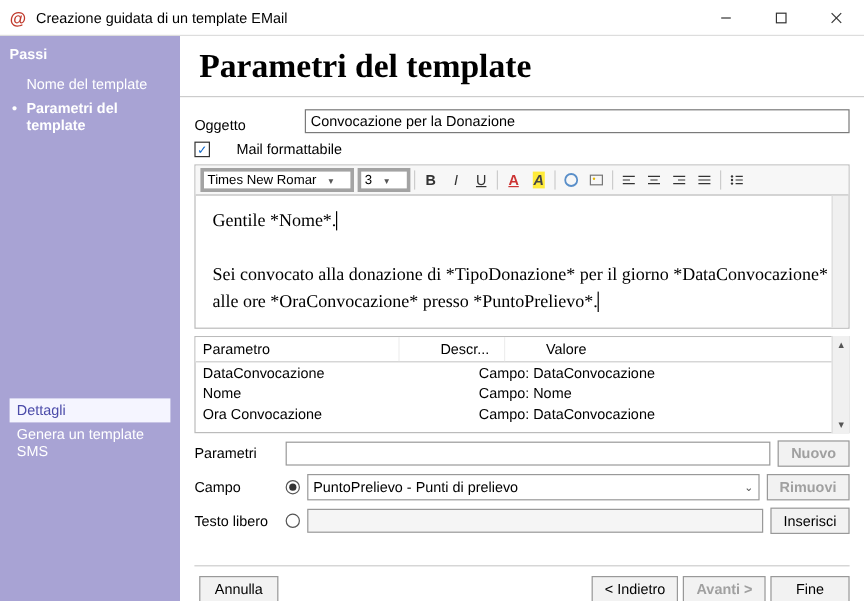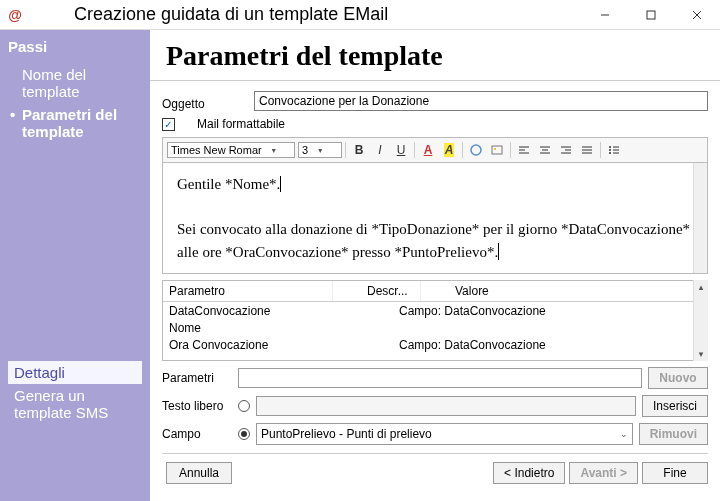--- a/index.html
+++ b/index.html
@@ -1,40 +1,40 @@
 <!DOCTYPE html>
 <html><head>
 <meta charset="utf-8">
 <style>
 * { box-sizing: border-box; margin: 0; padding: 0; }
 body { font-family: "Segoe UI", Tahoma, sans-serif; font-size: 12px; background: #fff; width: 720px; height: 501px; overflow: hidden; }
 .titlebar { height: 30px; background: #fff; display: flex; align-items: center; padding-left: 6px; border-bottom: 1px solid #ddd; }
 .titlebar-icon { width: 18px; height: 18px; margin-right: 6px; display: flex; align-items: center; justify-content: center; color: #c0392b; font-weight: bold; font-size: 14px; }
-.titlebar-title { flex: 1; font-size: 18px; margin-left: 44px; }
+.titlebar-title { flex: 1; font-size: 12px; }
 .titlebar-btns { display: flex; }
 .titlebar-btn { width: 46px; height: 30px; display: flex; align-items: center; justify-content: center; font-size: 13px; color: #333; }
 .main { display: flex; height: 471px; }
-.sidebar { width: 150px; background: #a8a3d4; padding: 8px 8px; color: #fff; font-size: 15px; }
+.sidebar { width: 150px; background: #a8a3d4; padding: 8px 8px; color: #fff; font-size: 12px; }
 .sidebar-heading { font-weight: bold; margin-bottom: 8px; color: #fff; }
 .sidebar-step { padding: 3px 0 3px 14px; position: relative; }
 .sidebar-step.active::before { content: "•"; position: absolute; left: 2px; }
 .sidebar-step.active { font-weight: bold; }
 .sidebar-spacer { height: 210px; }
 .sidebar-section { background: #f5f5ff; color: #4b4ba9; padding: 3px 6px; font-weight: normal; margin-top: 8px; }
 .sidebar-link { padding: 3px 6px; color: #fff; }
 .content { flex: 1; background: #fff; display: flex; flex-direction: column; }
 .content-title { font-family: "Times New Roman", serif; font-size: 28px; font-weight: bold; padding: 10px 16px 8px; border-bottom: 1px solid #ccc; }
 .content-body { padding: 10px 12px 8px; flex: 1; display: flex; flex-direction: column; gap: 6px; }
 .row { display: flex; align-items: flex-end; gap: 22px; }
 .label { width: 70px; font-size: 12px; }
 .text-input { flex: 1; border: 1px solid #7a7a7a; padding: 2px 4px; font-size: 12px; height: 20px; }
 .checkbox { width: 13px; height: 13px; border: 1px solid #333; display: inline-flex; align-items: center; justify-content: center; font-size: 10px; color: #0a64c8; }
 .editor { border: 1px solid #bbb; background: #fff; }
 .toolbar { border-bottom: 1px solid #bbb; display: flex; align-items: center; padding: 2px 4px; gap: 1px; background: #f7f7f7; }
-.tb-select { border: 1px solid #a3a3a3; font-size: 11px; padding: 1px 3px; background: #fff; display: flex; align-items: center; }
+.tb-select { border: 3px solid #a3a3a3; font-size: 11px; padding: 1px 3px; background: #fff; display: flex; align-items: center; }
 .tb-select .arrow { margin-left: 10px; font-size: 8px; color: #555; }
 .tb-btn { width: 20px; height: 20px; display: flex; align-items: center; justify-content: center; font-size: 12px; color: #333; border: 1px solid transparent; }
 .tb-sep { width: 1px; height: 16px; background: #ccc; margin: 0 2px; }
 .editor-body { font-family: "Times New Roman", serif; font-size: 15px; padding: 10px 14px; height: 110px; overflow: auto; line-height: 1.5; position: relative; }
 .editor-scroll { position: absolute; right: 0; top: 0; width: 14px; height: 100%; background: #f0f0f0; border-left: 1px solid #ddd; }
 .cursor { display: inline-block; width: 0; border-right: 1px solid #000; height: 1.1em; vertical-align: text-bottom; }
 .param-table { border: 1px solid #bbb; font-size: 12px; }
 .param-table-wrap { position: relative; }
 .param-header { display: flex; background: #fff; border-bottom: 1px solid #ccc; gap: 28px; }
 .param-header div { padding: 3px 6px; border-right: 1px solid #eee; }
@@ -49,21 +49,21 @@
 .controls-row { display: flex; align-items: center; gap: 6px; }
 .controls-label { width: 70px; }
 .controls-input { flex: 1; border: 1px solid #999; height: 20px; padding: 2px 4px; }
 .controls-input.disabled { background: #f5f5f5; }
 .radio { width: 12px; height: 12px; border: 1px solid #555; border-radius: 50%; display: flex; align-items: center; justify-content: center; }
 .radio.checked::after { content: ""; width: 6px; height: 6px; background: #333; border-radius: 50%; }
 .btn { border: 1px solid #999; background: #f2f2f2; padding: 2px 10px; font-size: 12px; height: 22px; min-width: 60px; display: flex; align-items: center; justify-content: center; }
 .btn.disabled { color: #a0a0a0; font-weight: bold; }
 .select { flex: 1; border: 1px solid #999; height: 22px; padding: 2px 4px; display: flex; align-items: center; justify-content: space-between; background: #fff; }
 .select .arrow { font-size: 9px; color: #555; }
-.footer { margin-top: 2px; padding-top: 8px; border-top: 1px solid #ccc; display: flex; align-items: center; }
+.footer { margin-top: 20px; padding-top: 8px; border-top: 1px solid #ccc; display: flex; align-items: center; }
 .footer .btn { min-width: 66px; margin-left: 4px; }
 .footer-spacer { flex: 1; }
 .underline-a { text-decoration: underline; color: #c33; font-weight: bold; }
 .highlight-a { background: #ffeb3b; padding: 0 1px; font-style: italic; font-weight: bold; color: #444; }
 svg { display: block; }
 </style>
 </head>
 <body>
 
 <div class="titlebar">
@@ -211,54 +211,55 @@
           </div>
           <div class="param-rows">
             <div class="param-row">
               <div class="col-param">DataConvocazione</div>
               <div class="col-descr"></div>
               <div class="col-valore">Campo: DataConvocazione</div>
             </div>
             <div class="param-row">
               <div class="col-param">Nome</div>
               <div class="col-descr"></div>
+              <div class="col-valore">Campo: Nome</div>
             </div>
             <div class="param-row">
               <div class="col-param">Ora Convocazione</div>
               <div class="col-descr"></div>
               <div class="col-valore">Campo: DataConvocazione</div>
             </div>
           </div>
         </div>
         <div class="param-scroll">
           <div class="scroll-arrow">▴</div>
           <div class="scroll-arrow">▾</div>
         </div>
       </div>
 
       <div class="controls-row">
         <span class="controls-label">Parametri</span>
         <input class="controls-input" style="">
         <div class="btn disabled">Nuovo</div>
-      </div>
-      <div class="controls-row">
-        <span class="controls-label">Testo libero</span>
-        <span class="radio"></span>
-        <input class="controls-input disabled" style="">
-        <div class="btn">Inserisci</div>
       </div>
       <div class="controls-row">
         <span class="controls-label">Campo</span>
         <span class="radio checked"></span>
         <div class="select">
           <span>PuntoPrelievo - Punti di prelievo</span>
           <span class="arrow">⌄</span>
         </div>
         <div class="btn disabled">Rimuovi</div>
       </div>
+      <div class="controls-row">
+        <span class="controls-label">Testo libero</span>
+        <span class="radio"></span>
+        <input class="controls-input disabled" style="">
+        <div class="btn">Inserisci</div>
+      </div>
 
       <div class="footer">
         <div class="btn">Annulla</div>
         <div class="footer-spacer"></div>
         <div class="btn">&lt; Indietro</div>
         <div class="btn disabled">Avanti &gt;</div>
         <div class="btn">Fine</div>
       </div>
     </div>
   </div>

